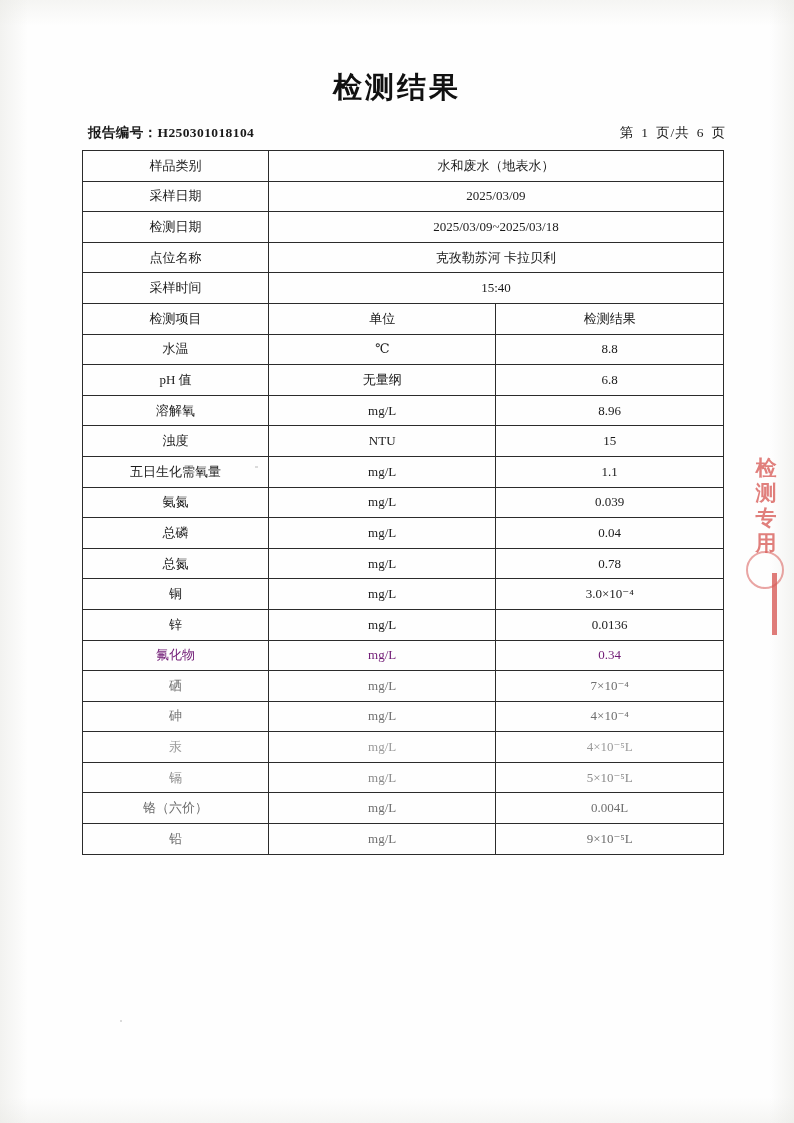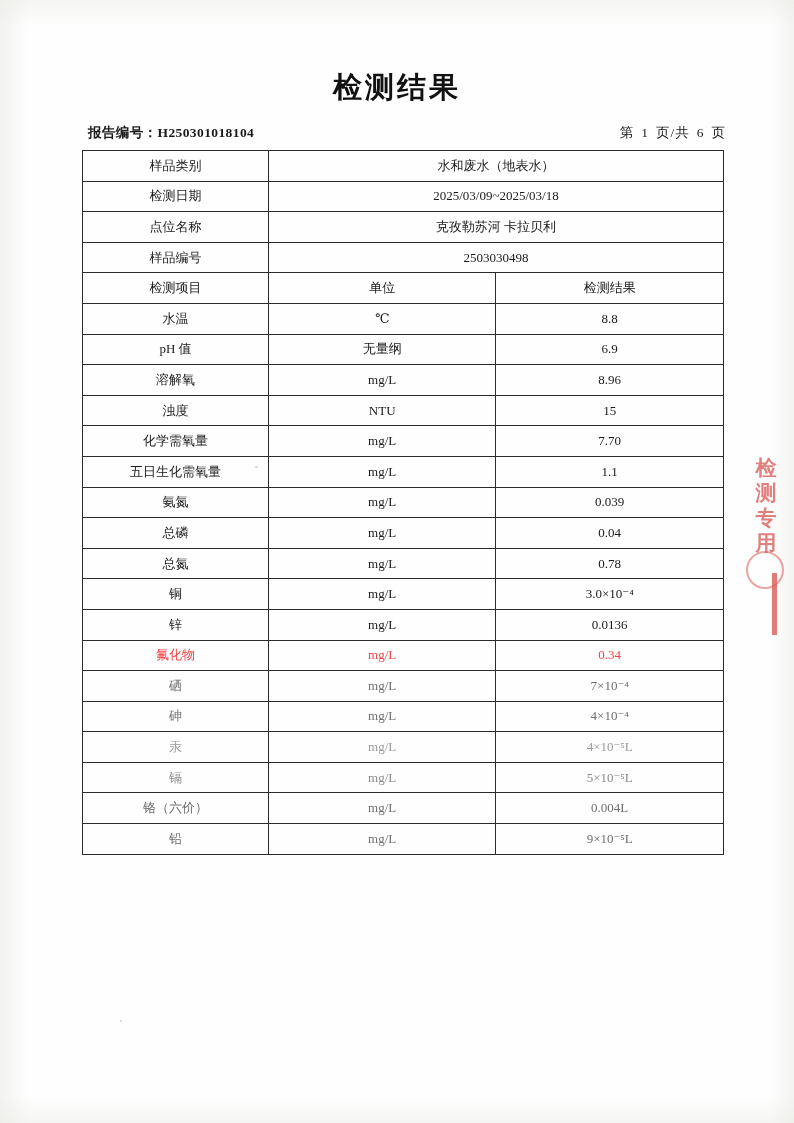--- a/index.html
+++ b/index.html
@@ -88,21 +88,21 @@
     font-family: "Liberation Serif", "DejaVu Serif", serif;
     padding: 0 2px;
   }
   td.c1 { width: 158px; }
   td.c2 { width: 90px; }
   td.c3 { width: 394px; }
 
   .hdr td { font-size: 13.5px; }
 
   
-  .fade1 td { color: #ef4444; }
+  .fade1 td { color: #701a75; }
   .fade2 td { color: #6e6e6e; }
   .fade3 td { color: #8a8a8a; }
   .fade4 td { color: #9a9a9a; }
 
   .stamp {
     position: absolute;
     right: 8px;
     top: 455px;
     width: 40px;
     height: 190px;
@@ -164,62 +164,61 @@
     </div>
   </div>
 
   <table class="result">
     <tbody>
       <tr>
         <td class="c1">样品类别</td>
         <td class="c2 c3" colspan="2">水和废水（地表水）</td>
       </tr>
       <tr>
+        <td class="c1">采样日期</td>
+        <td colspan="2">2025/03/09</td>
+      </tr>
+      <tr>
         <td class="c1">检测日期</td>
         <td colspan="2">2025/03/09~2025/03/18</td>
       </tr>
       <tr>
         <td class="c1">点位名称</td>
         <td colspan="2">克孜勒苏河  卡拉贝利</td>
       </tr>
       <tr>
-        <td class="c1">样品编号</td>
-        <td colspan="2">2503030498</td>
+        <td class="c1">采样时间</td>
+        <td colspan="2">15:40</td>
       </tr>
 
       <tr class="hdr">
         <td class="c1">检测项目</td>
         <td class="c2">单位</td>
         <td class="c3">检测结果</td>
       </tr>
 
       <tr>
         <td class="c1">水温</td>
         <td class="c2">℃</td>
         <td class="c3">8.8</td>
       </tr>
       <tr>
         <td class="c1">pH 值</td>
         <td class="c2">无量纲</td>
-        <td class="c3">6.9</td>
+        <td class="c3">6.8</td>
       </tr>
       <tr>
         <td class="c1">溶解氧</td>
         <td class="c2">mg/L</td>
         <td class="c3">8.96</td>
       </tr>
       <tr>
         <td class="c1">浊度</td>
         <td class="c2">NTU</td>
         <td class="c3">15</td>
-      </tr>
-      <tr>
-        <td class="c1">化学需氧量</td>
-        <td class="c2">mg/L</td>
-        <td class="c3">7.70</td>
       </tr>
       <tr>
         <td class="c1">五日生化需氧量</td>
         <td class="c2">mg/L</td>
         <td class="c3">1.1</td>
       </tr>
       <tr>
         <td class="c1">氨氮</td>
         <td class="c2">mg/L</td>
         <td class="c3">0.039</td>

